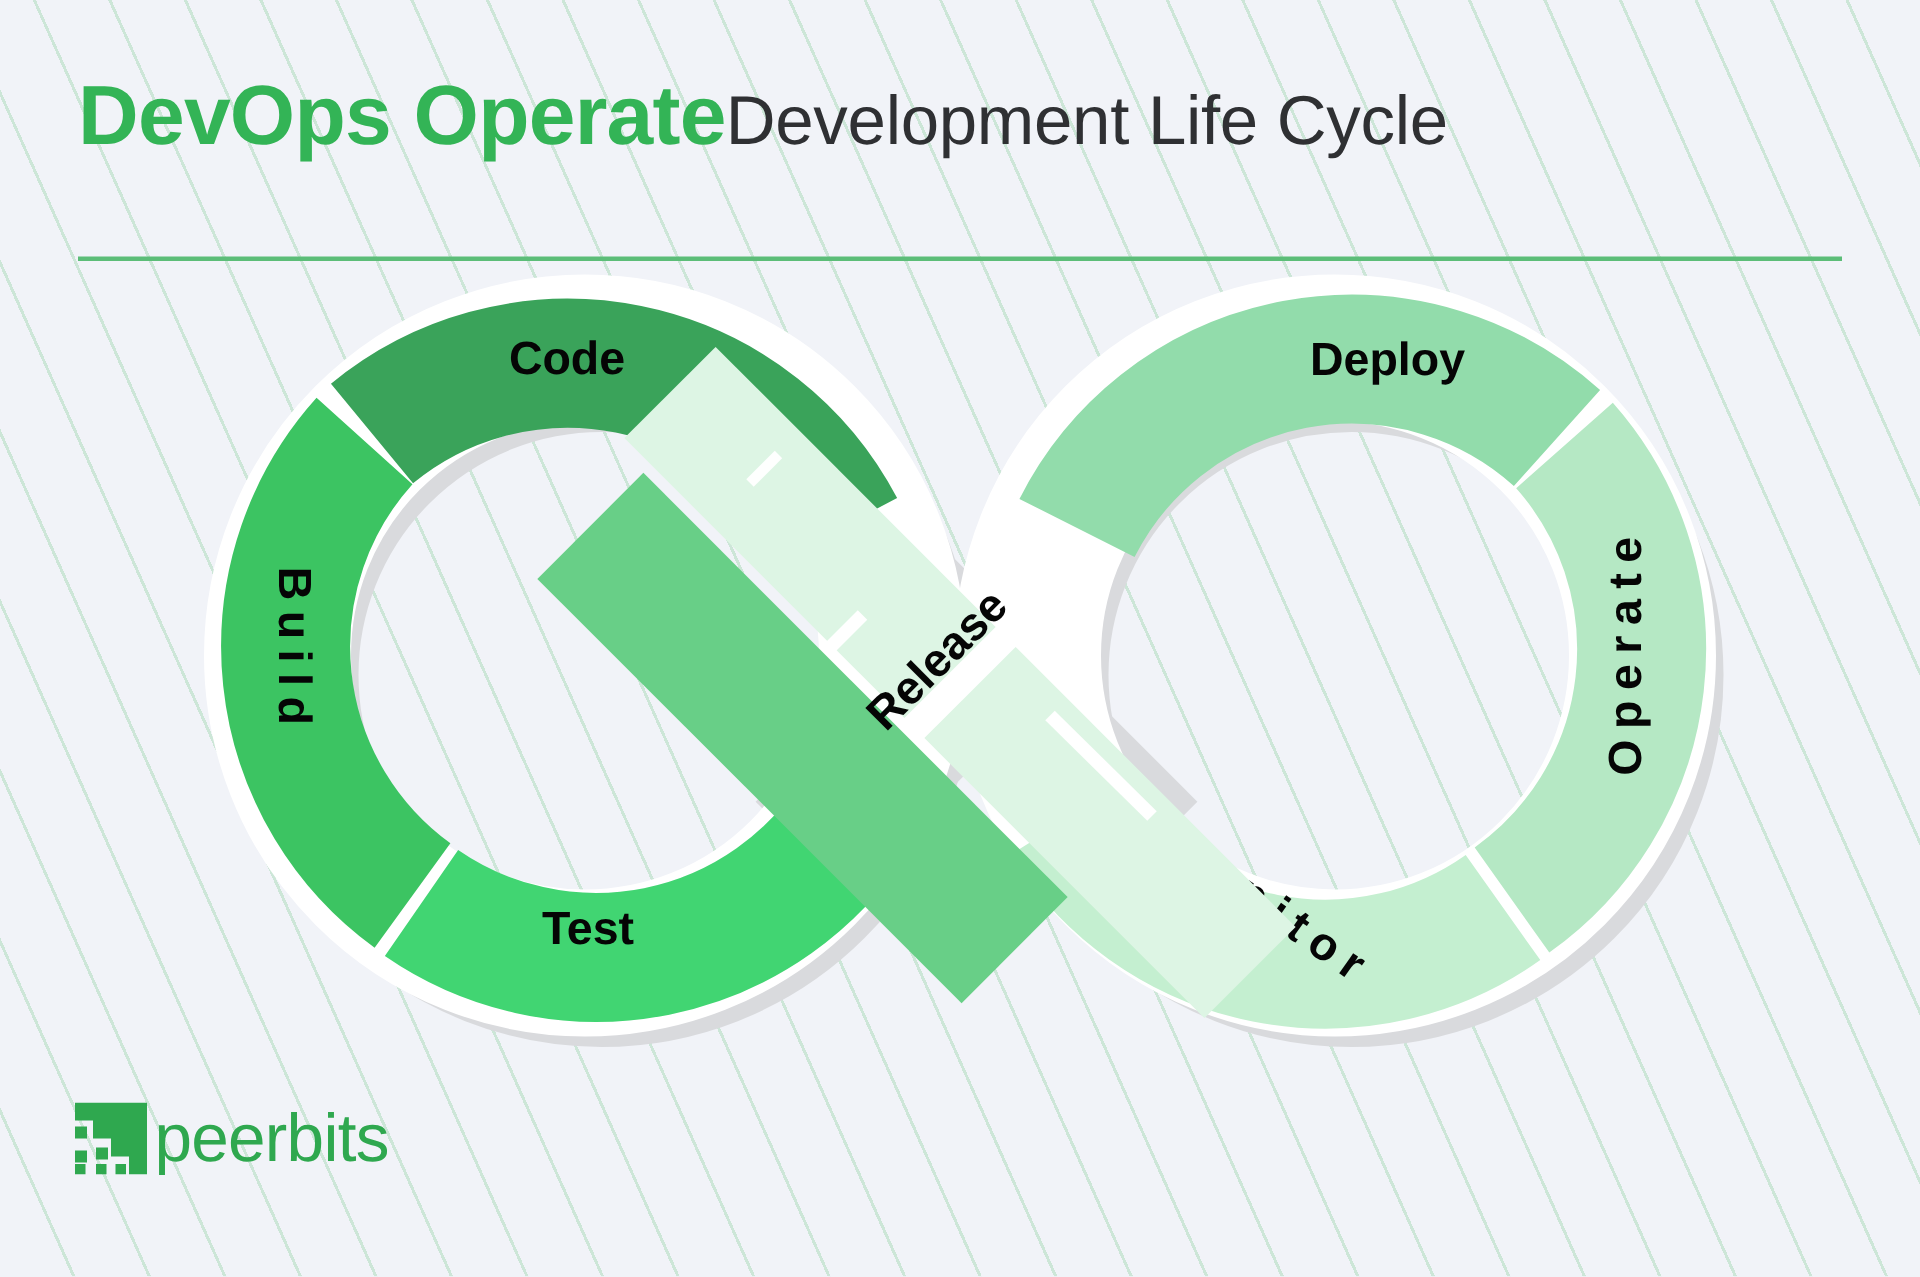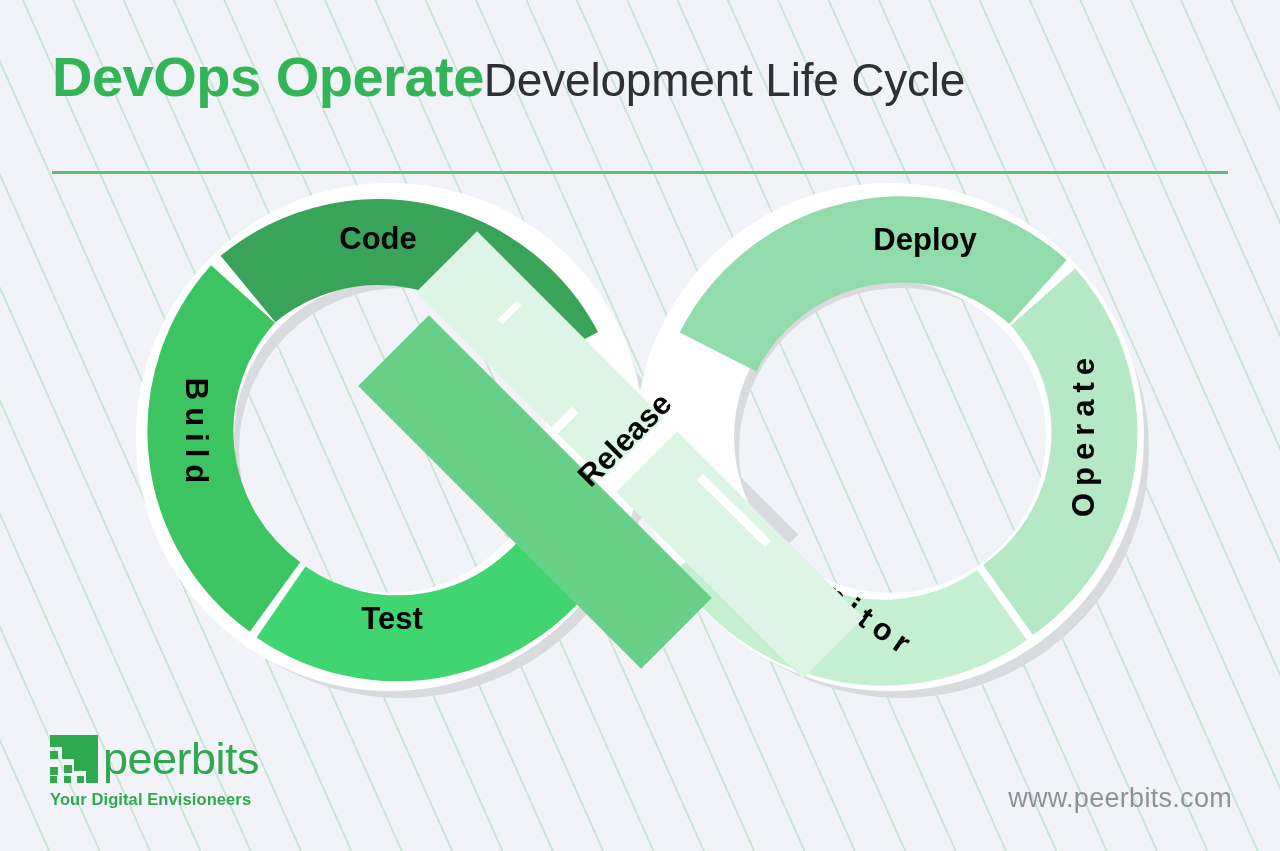--- a/index.html
+++ b/index.html
@@ -217,18 +217,16 @@
         <path fill="#2fa84f" d="M0 0 H48 V48 H36 V36 H24 V24 H12 V12 H0 Z"></path>
         <rect x="0" y="16" width="8" height="8" fill="#2fa84f"></rect>
         <rect x="0" y="32" width="8" height="8" fill="#2fa84f"></rect>
         <rect x="14" y="30" width="8" height="8" fill="#2fa84f"></rect>
         <rect x="14" y="41" width="7" height="7" fill="#2fa84f"></rect>
         <rect x="27" y="41" width="7" height="7" fill="#2fa84f"></rect>
         <rect x="0" y="41" width="7" height="7" fill="#2fa84f"></rect>
       </svg>
       <div class="logo-word">peerbits</div>
     </div>
-    <div class="logo-tagline">Your Digital Envisioneers</div>
   </div>
 
-  <div class="site-url">www.peerbits.com</div>
 
 </div>
 
 </body></html>

